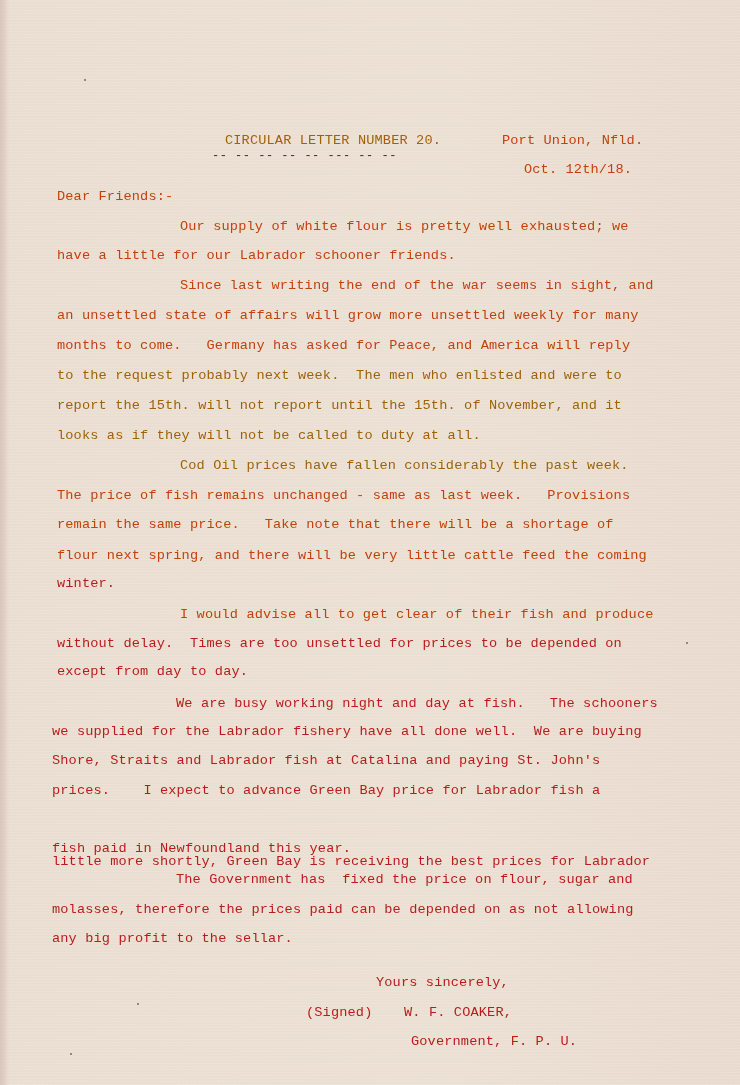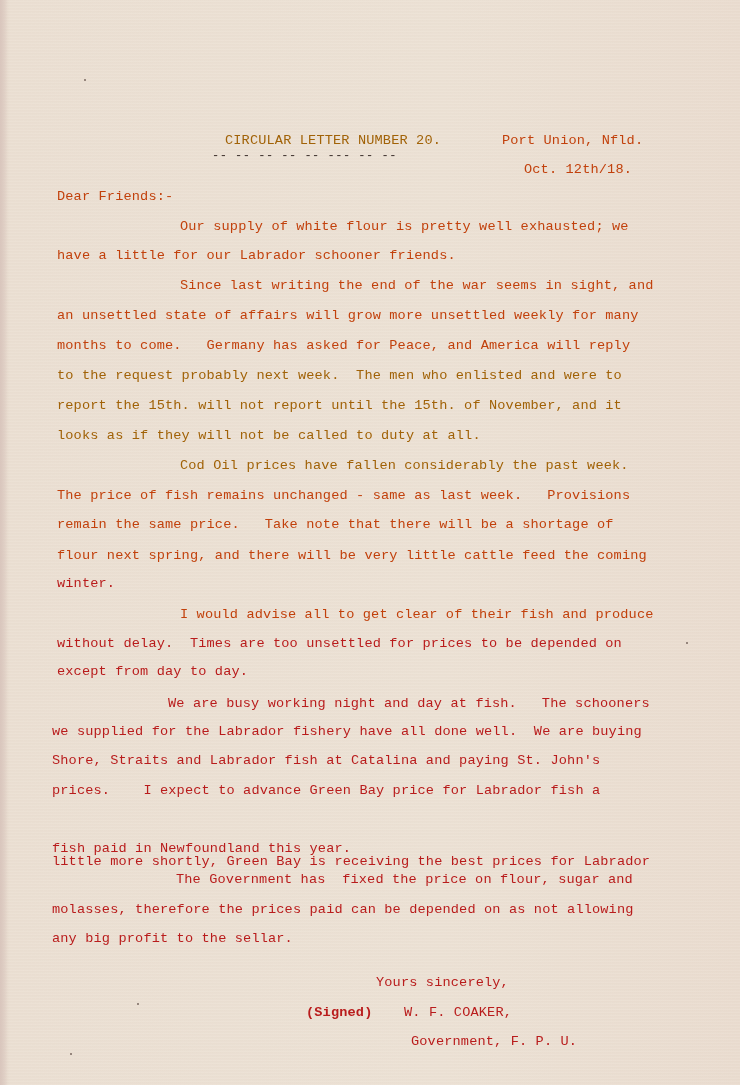--- a/index.html
+++ b/index.html
@@ -58,32 +58,32 @@
 <div class="line dark" style="left:180px; top:458px;">Cod Oil prices have fallen considerably the past week.</div>
 <div class="line" style="left:57px; top:488px;">The price of fish remains unchanged - same as last week.   Provisions</div>
 <div class="line" style="left:57px; top:517px;">remain the same price.   Take note that there will be a shortage of</div>
 <div class="line" style="left:57px; top:548px;">flour next spring, and there will be very little cattle feed the coming</div>
 <div class="line faint" style="left:57px; top:576px;">winter.</div>
 
 <div class="line" style="left:180px; top:607px;">I would advise all to get clear of their fish and produce</div>
 <div class="line faint" style="left:57px; top:636px;">without delay.  Times are too unsettled for prices to be depended on</div>
 <div class="line faint" style="left:57px; top:664px;">except from day to day.</div>
 
-<div class="line faint" style="left:168px; top:696px;">We are busy working night and day at fish.   The schooners</div>
+<div class="line faint" style="left:176px; top:696px;">We are busy working night and day at fish.   The schooners</div>
 <div class="line faint" style="left:52px; top:724px;">we supplied for the Labrador fishery have all done well.  We are buying</div>
 <div class="line faint" style="left:52px; top:753px;">Shore, Straits and Labrador fish at Catalina and paying St. John's</div>
 <div class="line faint" style="left:52px; top:783px;">prices.    I expect to advance Green Bay price for Labrador fish a</div>
 <div class="line faint" style="left:52px; top:838px;margin-top:16px;">little more shortly, Green Bay is receiving the best prices for Labrador</div>
 <div class="line faint" style="left:52px; top:841px;">fish paid in Newfoundland this year.</div>
 
 <div class="line faint" style="left:176px; top:872px;">The Government has  fixed the price on flour, sugar and</div>
 <div class="line faint" style="left:52px; top:902px;">molasses, therefore the prices paid can be depended on as not allowing</div>
 <div class="line faint" style="left:52px; top:931px;">any big profit to the sellar.</div>
 
 <div class="line faint" style="left:376px; top:975px;">Yours sincerely,</div>
-<div class="line faint" style="left:306px; top:1005px;font-weight:bold;">(Signed)</div>
+<div class="line faint" style="left:306px; top:1005px;">(Signed)</div>
 <div class="line faint" style="left:404px; top:1005px;">W. F. COAKER,</div>
 <div class="line faint" style="left:411px; top:1034px;">Government, F. P. U.</div>
 
 <span class="speck" style="left:84px; top:79px;"></span>
 <span class="speck" style="left:686px; top:642px;"></span>
 <span class="speck" style="left:137px; top:1003px;"></span>
 <span class="speck" style="left:70px; top:1053px;"></span>
 
 </body></html>

